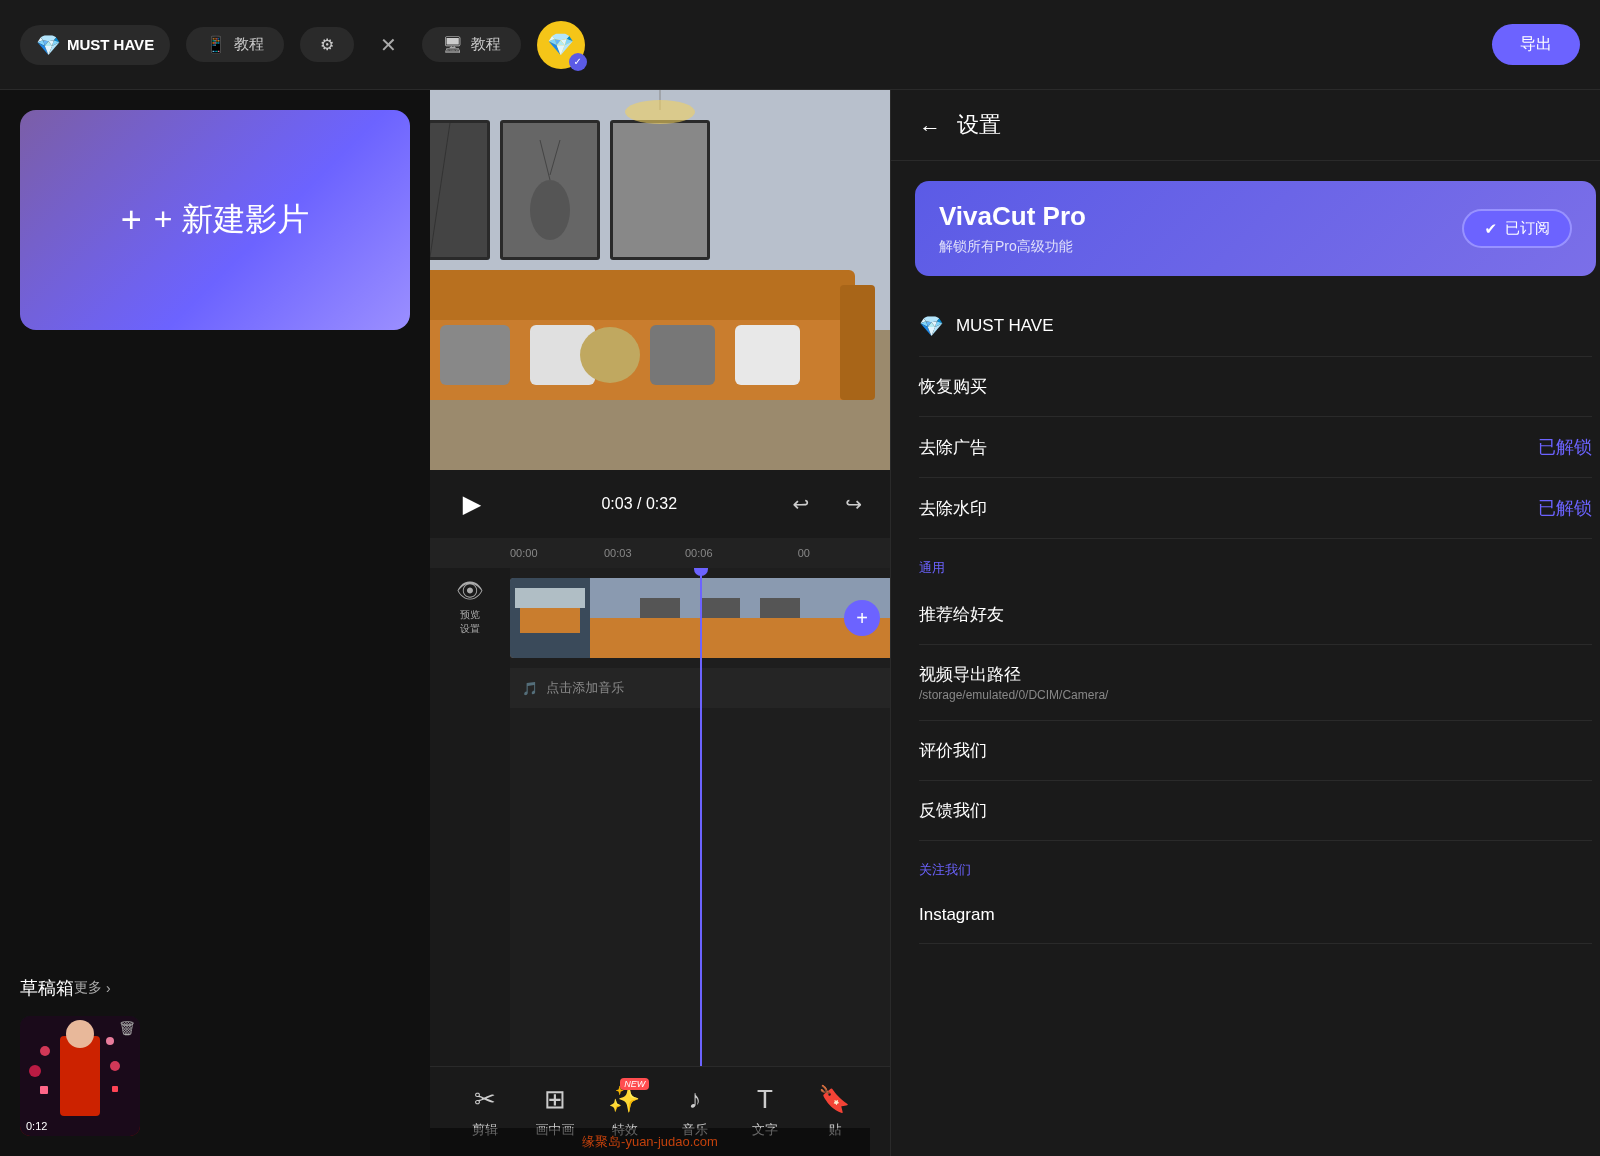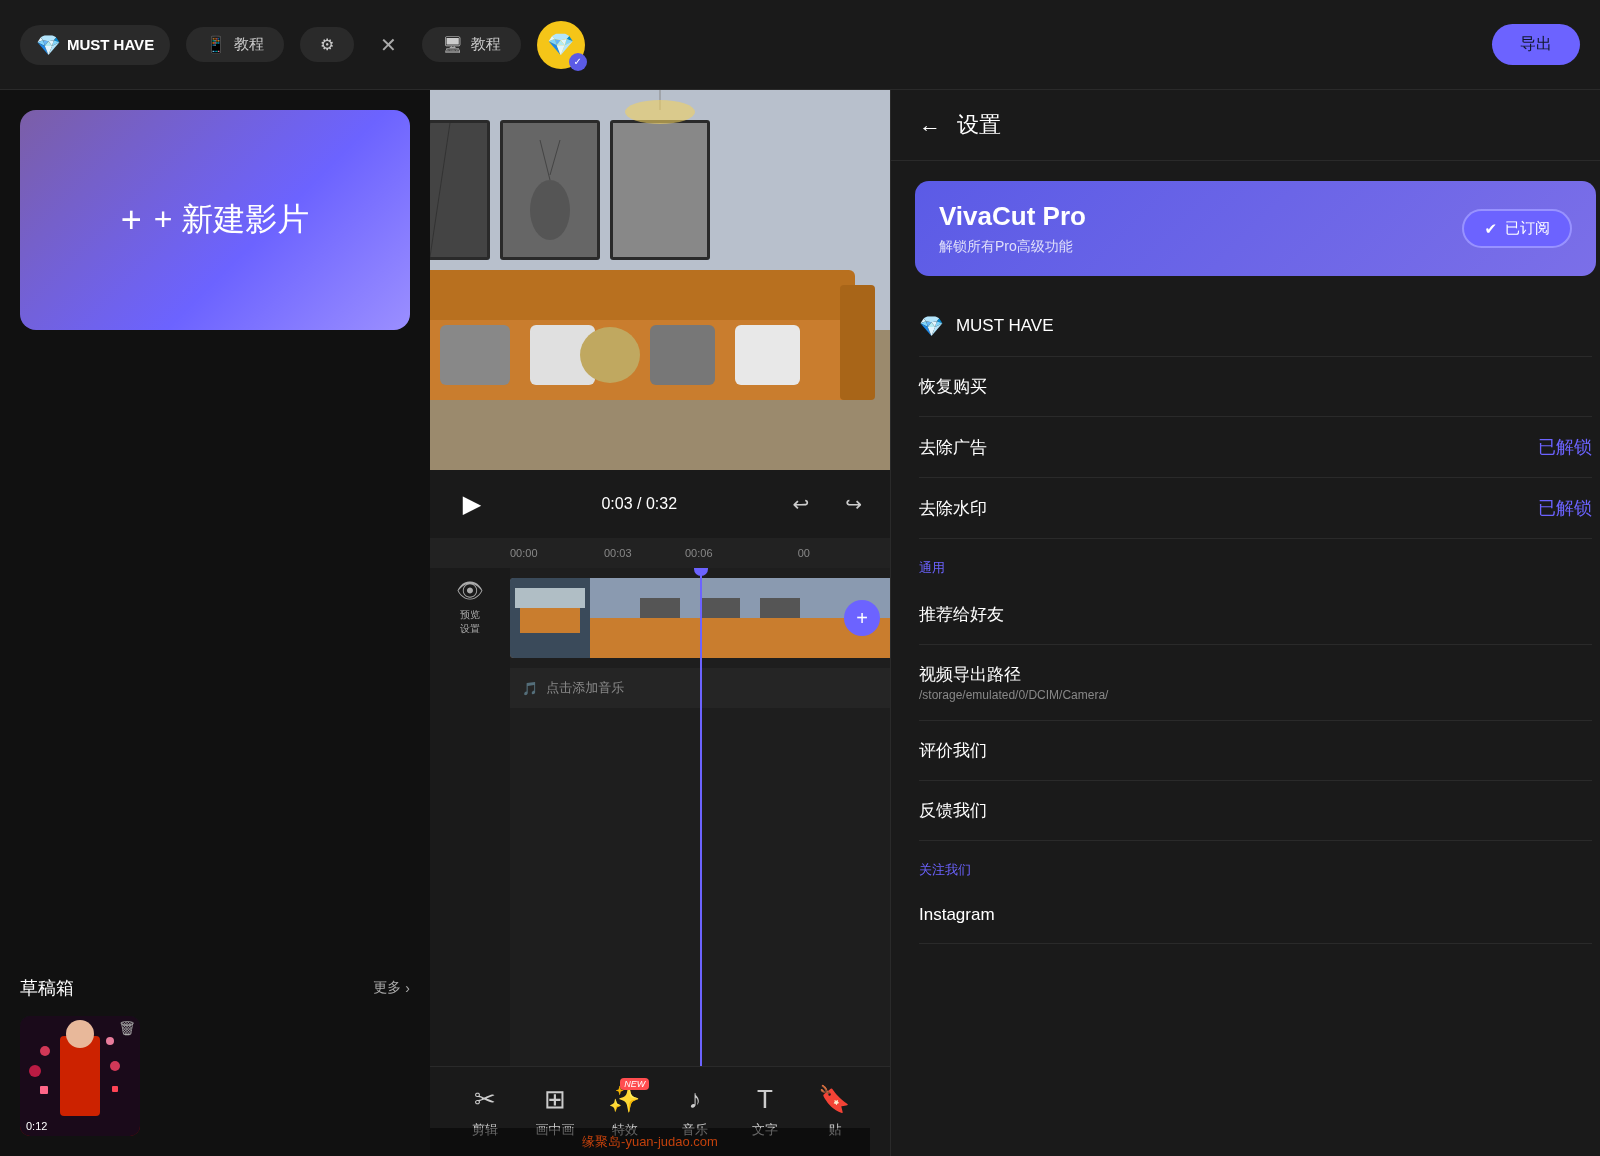--- a/index.html
+++ b/index.html
@@ -72,21 +72,21 @@
       border-radius: 50%;
       width: 18px; height: 18px;
       font-size: 10px;
       display: flex; align-items: center; justify-content: center;
       line-height: 18px;
       text-align: center;
     }
     .export-btn {
       margin-left: auto;
       background: #6c63ff;
-      color: #0f172a;
+      color: #ffffff;
       border: none;
       border-radius: 22px;
       padding: 10px 28px;
       font-size: 16px;
       cursor: pointer;
       font-family: inherit;
     }
 
     
     .main-layout {
@@ -125,21 +125,20 @@
     }
     .new-film-card .plus-text .plus { font-size: 36px; font-weight: 200; }
 
     .draft-section {
       margin-top: auto;
       padding-top: 20px;
     }
     .draft-header {
       display: flex;
       align-items: center;
-      justify-content: space-between;
       margin-bottom: 16px;
     }
     .draft-title { font-size: 18px; color: #fff; }
     .more-btn {
       display: flex; align-items: center; gap: 4px;
       color: #aaa; font-size: 14px; cursor: pointer;
     }
     .draft-items { display: flex; gap: 12px; }
     .draft-item {
       width: 120px; height: 120px;

